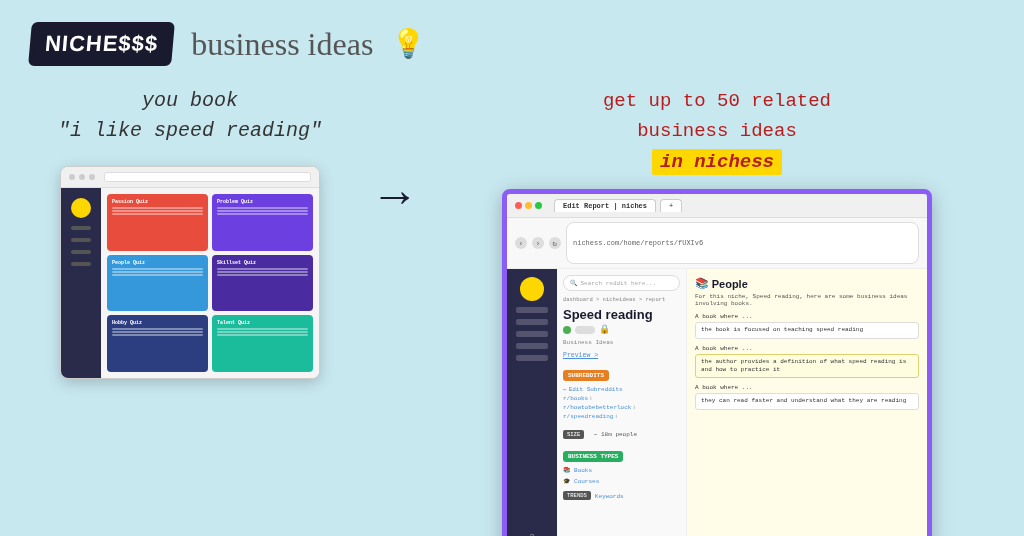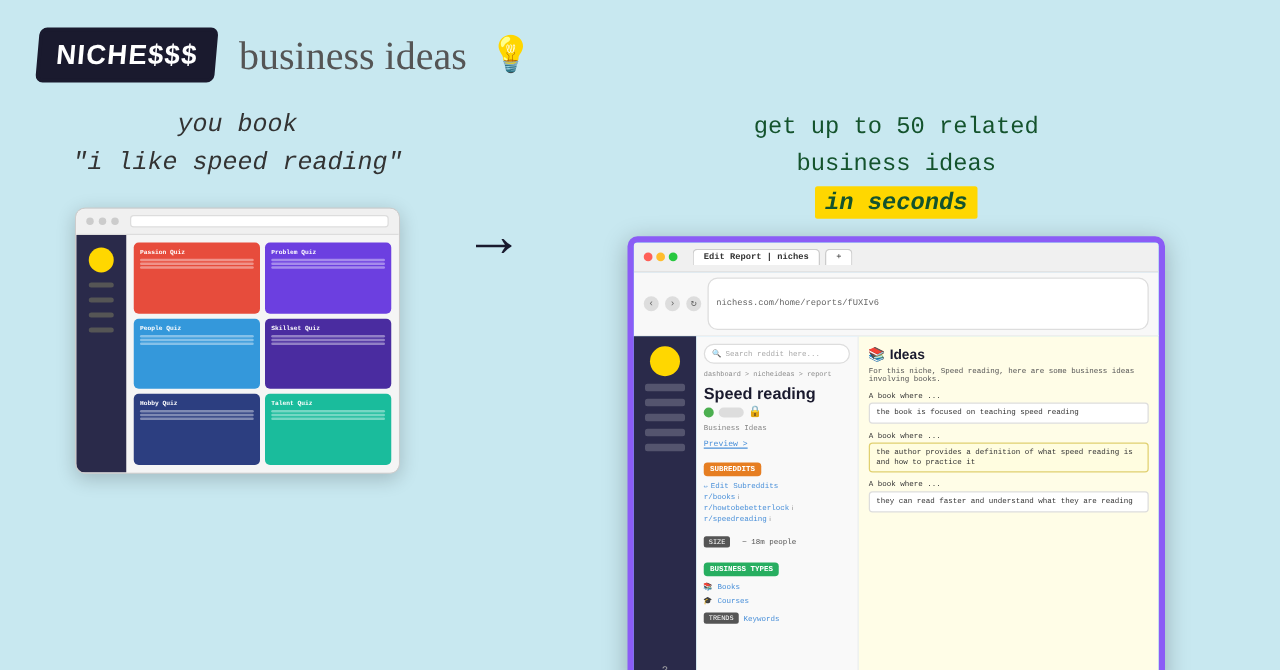--- a/index.html
+++ b/index.html
@@ -198,21 +198,21 @@
     .right-panel {
       flex: 1;
       display: flex;
       flex-direction: column;
       gap: 8px;
     }
 
     .tagline {
       font-family: 'Courier New', Courier, monospace;
       font-size: 19px;
-      color: #14532d;
+      color: #b91c1c;
       text-align: center;
       line-height: 1.6;
       margin-bottom: 4px;
     }
 
     .highlight-yellow {
       background: #ffd700;
       padding: 2px 8px;
       border-radius: 2px;
       font-style: italic;
@@ -550,21 +550,21 @@
   </div>
 
   <div class="arrow-container">
     <span class="arrow">→</span>
   </div>
 
   <div class="right-panel">
     <div class="tagline">
       <span>get up to 50 related</span><br>
       <span>business ideas</span><br>
-      <span class="highlight-yellow">in seconds</span>
+      <span class="highlight-yellow">in nichess</span>
     </div>
 
     <div class="mock-browser-right">
 
       <div class="browser-bar-right">
         <div class="browser-dots-right">
           <div class="bdot red"></div>
           <div class="bdot yellow"></div>
           <div class="bdot green"></div>
         </div>
@@ -628,21 +628,21 @@
           </div>
           <div style="margin-top:4px; display:flex; gap:4px; align-items:center;">
             <span class="bs-size-tag">TRENDS</span>
             <span class="bs-link">Keywords</span>
           </div>
         </div>
 
         <div class="bs-content">
           <div class="bs-section-title">
             <span>📚</span>
-            <span>Ideas</span>
+            <span>People</span>
           </div>
           <div class="bs-section-desc">For this niche, Speed reading, here are some business ideas involving books.</div>
 
           <div class="bs-item">
             <div class="bs-item-label">A book where ...</div>
             <div class="bs-item-value">the book is focused on teaching speed reading</div>
           </div>
 
           <div class="bs-item">
             <div class="bs-item-label">A book where ...</div>

